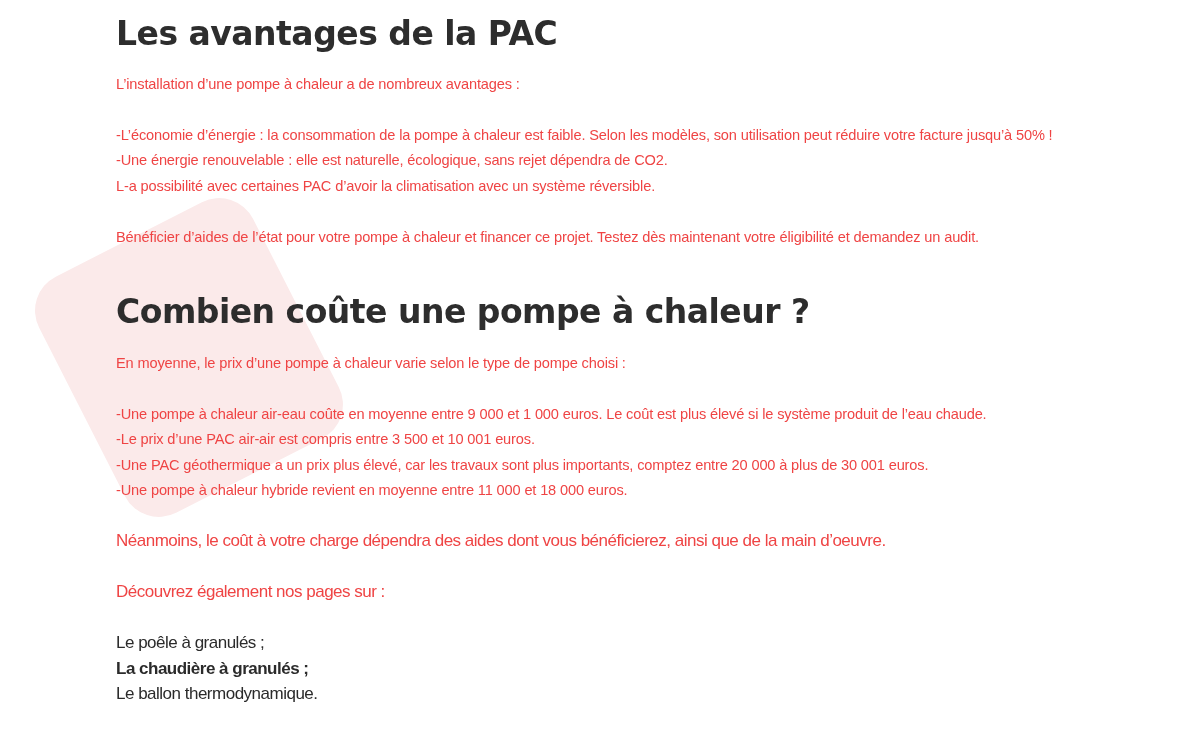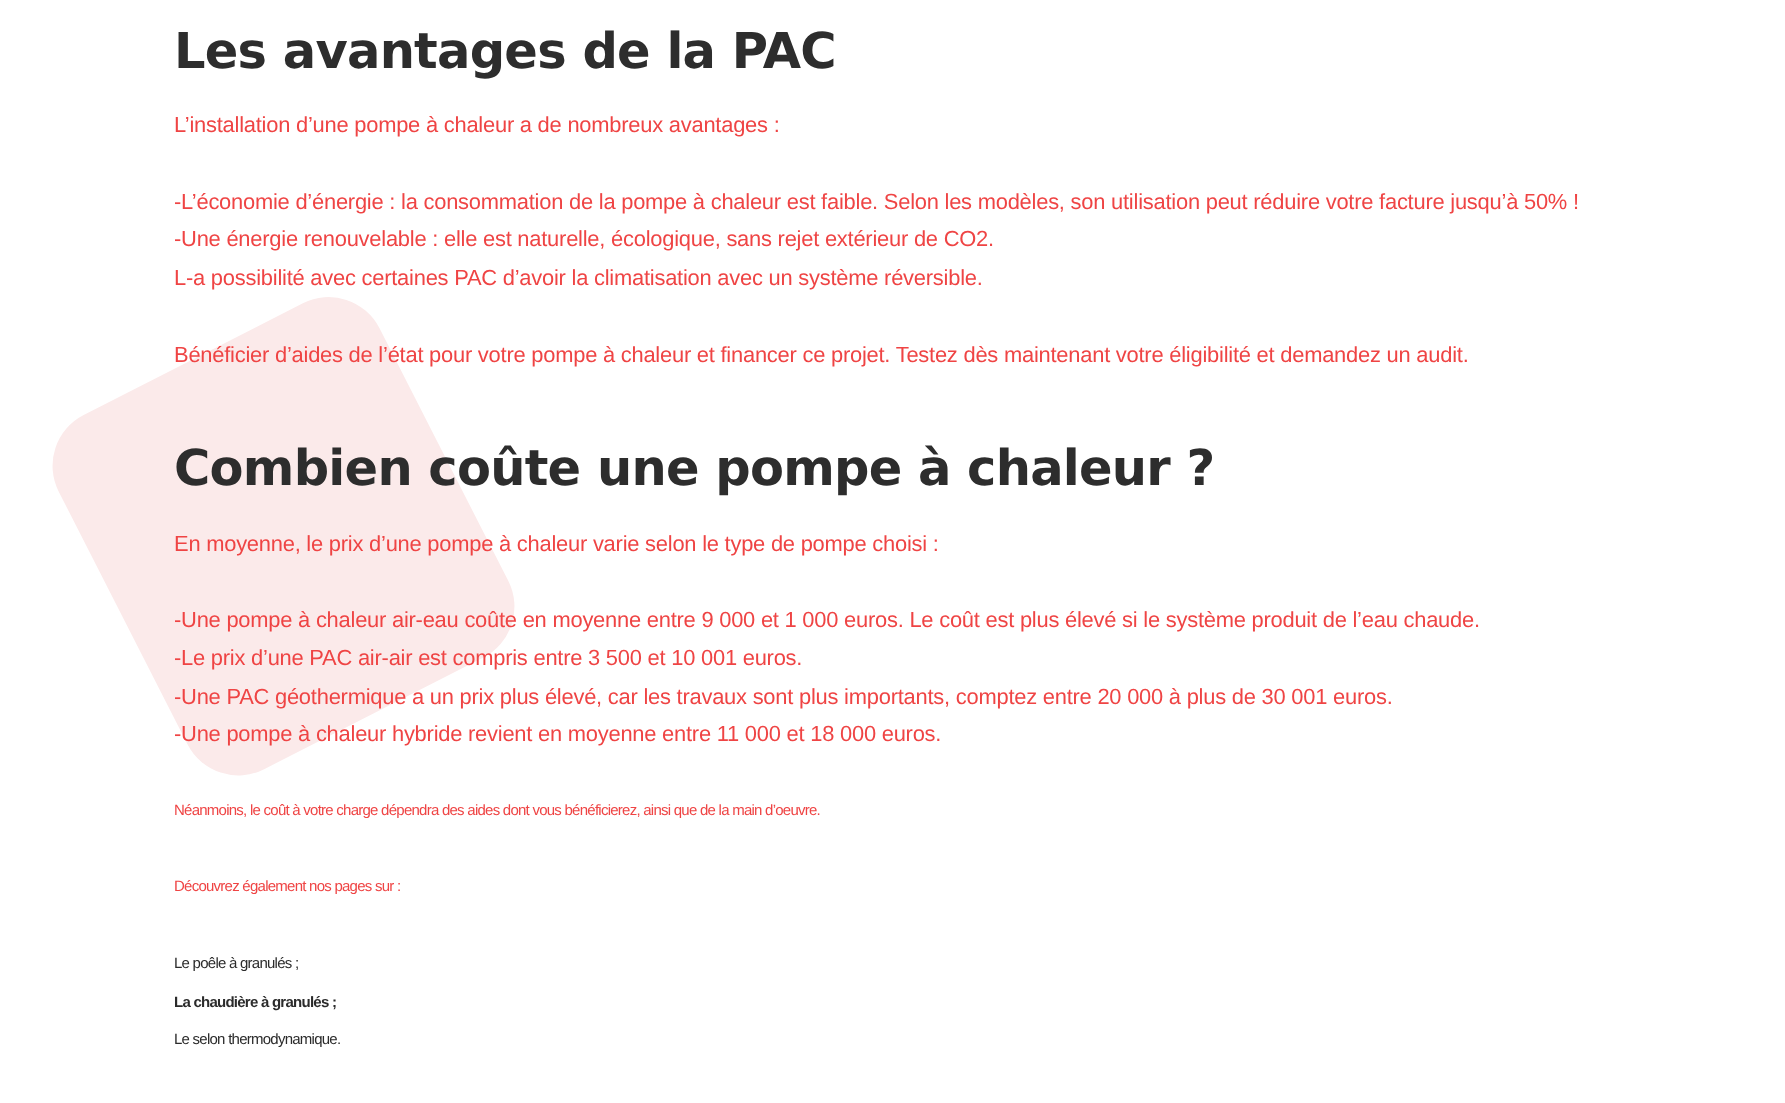--- a/index.html
+++ b/index.html
@@ -48,52 +48,52 @@
     .line {
       position: absolute;
       left: 0;
       font-size: 14.6px;
       line-height: 18px;
       white-space: nowrap;
       color: #ef4444;
       letter-spacing: -0.15px;
     }
     .line.narrow {
-      font-size: 10px;
+      font-size: 17px;
       letter-spacing: -0.5px;
     }
     a.line { text-decoration: none; color: #2b2b2b; }
   </style>
 </head>
 <body>
 
 <div class="deco-shape"></div>
 
 <div class="content">
 
   <h2 style="top:14px;">Les avantages de la PAC</h2>
 
   <div class="line" style="top:75px;">L’installation d’une pompe à chaleur a de nombreux avantages :</div>
 
   <div class="line" style="top:126px;">-L’économie d’énergie : la consommation de la pompe à chaleur est faible. Selon les modèles, son utilisation peut réduire votre facture jusqu’à 50% !</div>
-  <div class="line" style="top:151px;">-Une énergie renouvelable : elle est naturelle, écologique, sans rejet extérieur de CO2.</div>
+  <div class="line" style="top:151px;">-Une énergie renouvelable : elle est naturelle, écologique, sans rejet dépendra de CO2.</div>
   <div class="line" style="top:177px;">L-a possibilité avec certaines PAC d’avoir la climatisation avec un système réversible.</div>
 
   <div class="line" style="top:228px;text-align:right;">Bénéficier d’aides de l’état pour votre pompe à chaleur et financer ce projet. Testez dès maintenant votre éligibilité et demandez un audit.</div>
 
   <h2 style="top:292px;">Combien coûte une pompe à chaleur ?</h2>
 
   <div class="line" style="top:354px;">En moyenne, le prix d’une pompe à chaleur varie selon le type de pompe choisi :</div>
 
   <div class="line" style="top:405px;">-Une pompe à chaleur air-eau coûte en moyenne entre 9 000 et 1 000 euros. Le coût est plus élevé si le système produit de l’eau chaude.</div>
   <div class="line" style="top:430px;">-Le prix d’une PAC air-air est compris entre 3 500 et 10 001 euros.</div>
   <div class="line" style="top:456px;">-Une PAC géothermique a un prix plus élevé, car les travaux sont plus importants, comptez entre  20 000 à plus de 30 001 euros.</div>
   <div class="line" style="top:481px;">-Une pompe à chaleur hybride revient en moyenne entre 11 000 et 18 000 euros.</div>
 
   <div class="line narrow" style="top:532px;">Néanmoins, le coût à votre charge dépendra des aides dont vous bénéficierez, ainsi que de la main d’oeuvre.</div>
 
   <div class="line narrow" style="top:583px;">Découvrez également nos pages sur :</div>
 
   <a class="line narrow" style="top:634px;">Le poêle à granulés ;</a>
   <a class="line narrow" style="top:660px;font-weight:bold;">La chaudière à granulés ;</a>
-  <a class="line narrow" style="top:685px;">Le selon thermodynamique.</a>
+  <a class="line narrow" style="top:685px;">Le ballon thermodynamique.</a>
 
 </div>
 
 </body></html>

